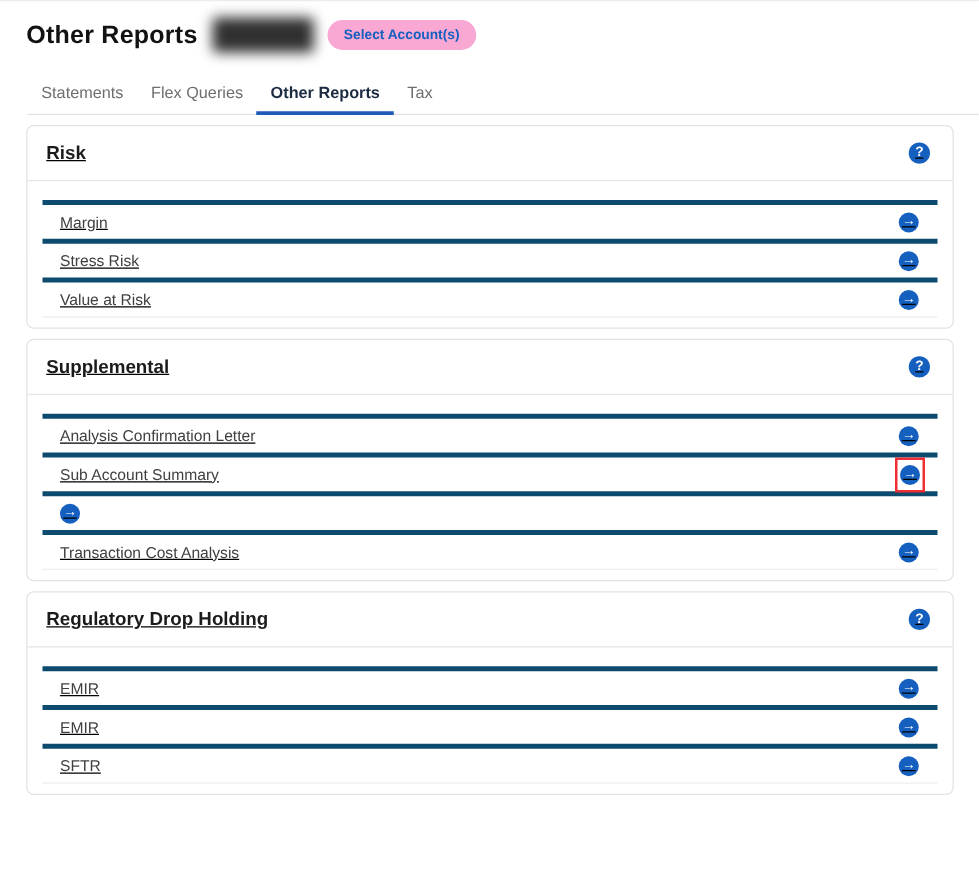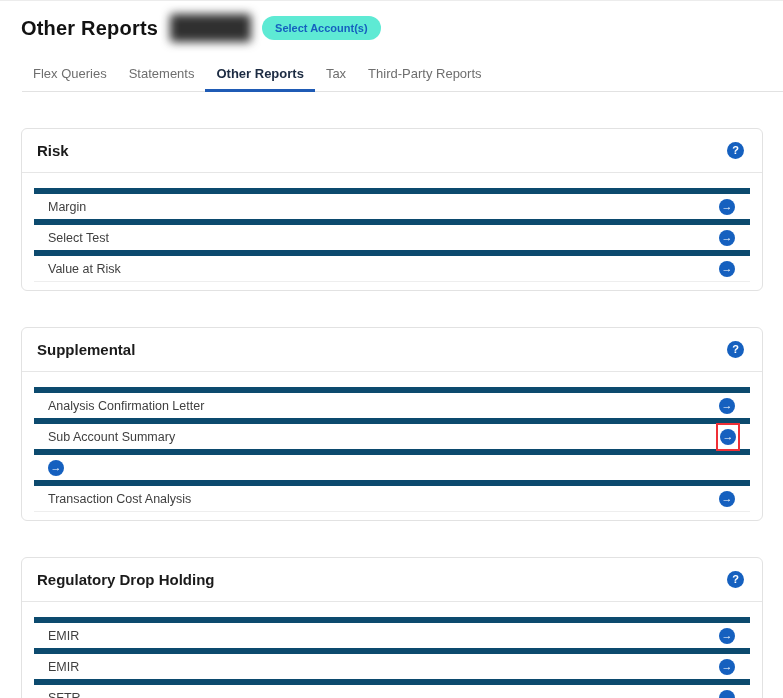--- a/index.html
+++ b/index.html
@@ -14,56 +14,56 @@
 
   
   .page-header { display: flex; align-items: center; padding: 13px 0 0 21px; }
   .page-title { margin: 0; font-size: 20px; font-weight: bold; color: #121212; letter-spacing: .2px; }
   .acct-badge {
     width: 81px; height: 28px; margin-left: 12px;
     background: #303030; border-radius: 3px; filter: blur(5px);
   }
   .select-pill {
     margin-left: 11px; border: none; cursor: pointer;
-    background: #5eead4; color: #1560bf;
+    background: #f9a8d4; color: #1560bf;
     font-family: inherit; font-size: 11px; font-weight: bold;
     padding: 6px 13px; border-radius: 12px;
   }
 
   
   .tabs { display: flex; margin: 18px 0 0 22px; border-bottom: 1px solid #e2e2e2; }
   .tab {
     font-size: 13px; color: #6e6e6e; padding: 6px 11px 10px; cursor: pointer;
     white-space: nowrap;
   }
   .tab.active {
     color: #1c2b42; font-weight: bold;
     border-bottom: 3px solid #1f5bb5; margin-bottom: -1px; padding-bottom: 8px;
   }
 
   
   main { margin: 0 20px 0 21px; }
-  .card { border: 1px solid #e2e2e2; border-radius: 6px; margin-top: 36px; background: #fff; }
+  .card { border: 1px solid #e2e2e2; border-radius: 6px; margin-top: 8px; background: #fff; text-decoration: underline; }
   .card-header {
     display: flex; justify-content: space-between; align-items: center;
     padding: 12px 18px 12px 15px; border-bottom: 1px solid #e6e6e6; min-height: 44px;
   }
   .card-title { margin: 0; font-size: 15px; font-weight: bold; color: #1b1b1b; }
   .help-icon {
     width: 17px; height: 17px; border-radius: 50%;
     background: #1560bf; color: #ffffff;
     font-size: 11px; font-weight: bold; line-height: 1;
     display: flex; align-items: center; justify-content: center; cursor: pointer;
     flex: 0 0 auto;
   }
 
   .rows { list-style: none; margin: 15px 12px 8px; padding: 0; border-bottom: 1px solid #eeeeee; }
   .row {
     display: flex; justify-content: space-between; align-items: center;
-    height: 31px; border-top: 6px solid #0c4a6e; padding: 0 15px 0 14px; cursor: pointer;
+    height: 31px; border-top: 4px solid #0c4a6e; padding: 0 15px 0 14px; cursor: pointer;
   }
   .row-label { font-size: 12.5px; color: #3f3f3f; }
   .arrow-btn {
     width: 16px; height: 16px; border-radius: 50%;
     background: #1560bf; color: #ffffff;
     font-size: 11px; font-weight: bold; line-height: 15px;
     display: flex; align-items: center; justify-content: center;
     flex: 0 0 auto; cursor: pointer;
   }
   .red-box {
@@ -75,41 +75,40 @@
 </head>
 <body>
 
 <header class="page-header">
   <h1 class="page-title">Other Reports</h1>
   <div class="acct-badge"></div>
   <button class="select-pill">Select Account(s)</button>
 </header>
 
 <nav class="tabs">
+  <div class="tab">Statements</div>
   <div class="tab">Flex Queries</div>
-  <div class="tab">Statements</div>
   <div class="tab active">Other Reports</div>
   <div class="tab">Tax</div>
-  <div class="tab">Third-Party Reports</div>
 </nav>
 
 <main>
 
   <section class="card">
     <div class="card-header">
       <h2 class="card-title">Risk</h2>
       <span class="help-icon">?</span>
     </div>
     <ul class="rows">
       <li class="row">
         <span class="row-label">Margin</span>
         <span class="arrow-btn">→</span>
       </li>
       <li class="row">
-        <span class="row-label">Select Test</span>
+        <span class="row-label">Stress Risk</span>
         <span class="arrow-btn">→</span>
       </li>
       <li class="row">
         <span class="row-label">Value at Risk</span>
         <span class="arrow-btn">→</span>
       </li>
     </ul>
   </section>
 
   <section class="card">

